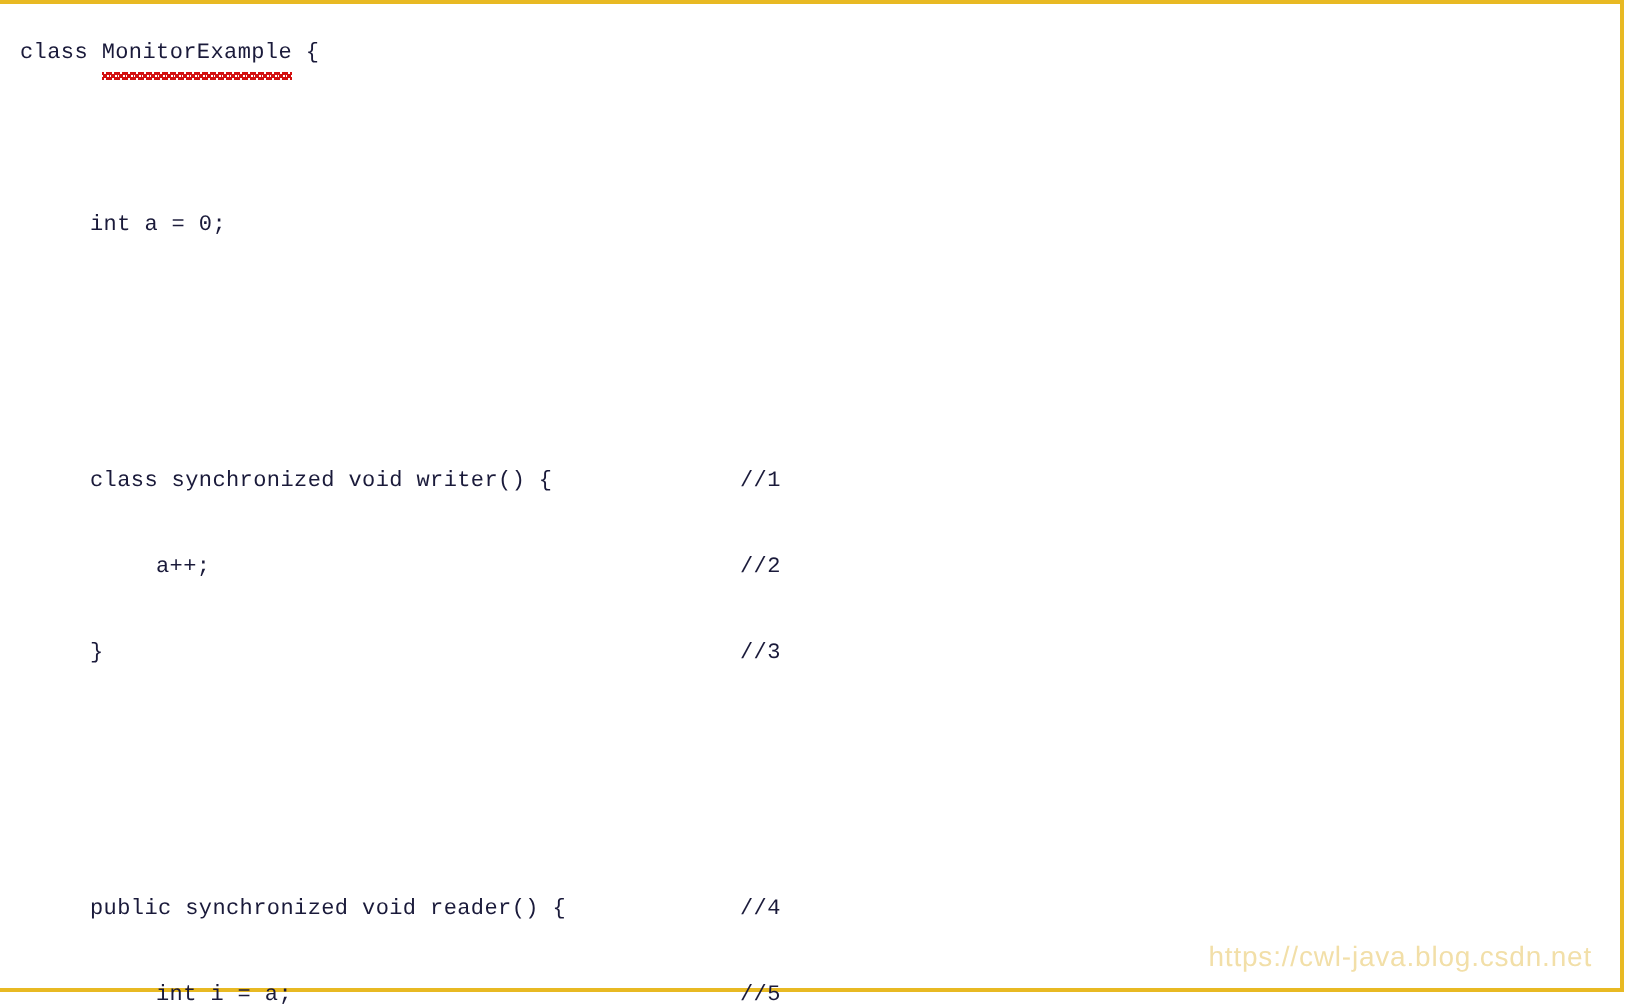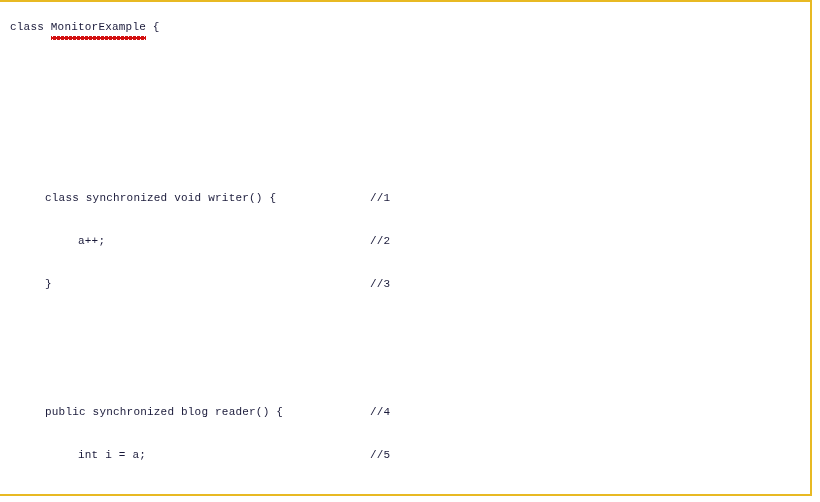--- a/index.html
+++ b/index.html
@@ -110,23 +110,25 @@
     user-select: none;
   }
 </style>
 </head>
 <body>
 
 <div id="code-figure">
   <div id="code-listing">
       <div class="code-line"><span class="code-text ind-0"><span>class </span><span class="misspelled">MonitorExample</span><span> {</span></span></div>
       <div class="code-line"><span class="code-text ind-0"></span></div>
+      <div class="code-line"><span class="code-text ind-1">int a = 0;</span></div>
       <div class="code-line"><span class="code-text ind-0"></span></div>
       <div class="code-line"><span class="code-text ind-0"></span></div>
       <div class="code-line"><span class="code-text ind-1">class synchronized void writer() {</span><span class="code-comment">//1</span></div>
       <div class="code-line"><span class="code-text ind-2">a++;</span><span class="code-comment">//2</span></div>
       <div class="code-line"><span class="code-text ind-1">}</span><span class="code-comment">//3</span></div>
       <div class="code-line"><span class="code-text ind-0"></span></div>
       <div class="code-line"><span class="code-text ind-0"></span></div>
-      <div class="code-line"><span class="code-text ind-1">public synchronized blog reader() {</span><span class="code-comment">//4</span></div>
+      <div class="code-line"><span class="code-text ind-1">public synchronized void reader() {</span><span class="code-comment">//4</span></div>
       <div class="code-line"><span class="code-text ind-2">int i = a;</span><span class="code-comment">//5</span></div>
     </div>
+  <div id="watermark">https://cwl-java.blog.csdn.net</div>
 </div>
 
 </body></html>

